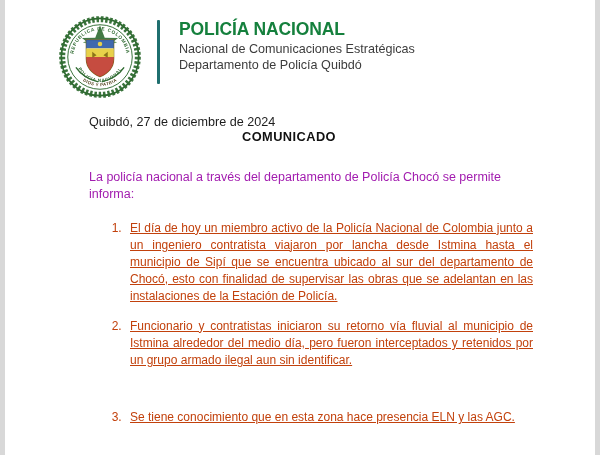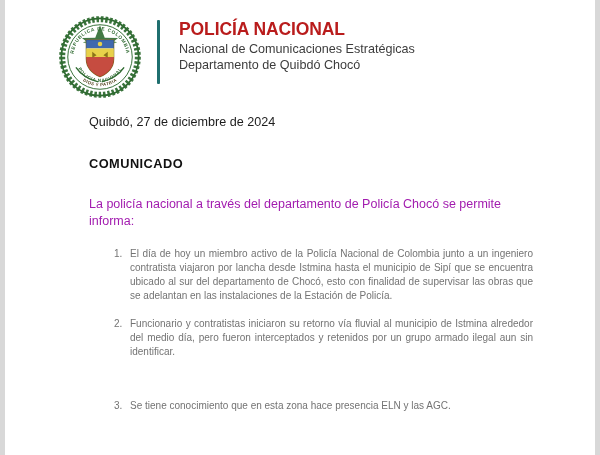--- a/index.html
+++ b/index.html
@@ -66,21 +66,21 @@
     letter-spacing: 0.35px;
     line-height: 1.22;
     color: #3a3a3a;
     white-space: nowrap;
   }
   .police {
     font-size: 17.5px;
     font-weight: bold;
     letter-spacing: -0.1px;
     line-height: 1.18;
-    color: #b91c1c;
+    color: #15803d;
     margin-top: 1px;
     white-space: nowrap;
   }
   .office, .dept {
     font-size: 12.6px;
     line-height: 1.27;
     color: #3c3c3c;
     white-space: nowrap;
   }
   .office { margin-top: 2px; }
@@ -89,41 +89,41 @@
   .doc-body {
     padding: 0 62px 0 84px;
     color: #1d1d1d;
   }
   .date-line {
     margin-top: 15px;
     font-size: 12.6px;
     color: #1d1d1d;
   }
   .title {
-    margin-top: 27px;
-    text-align: left;
+    text-align: center;
     font-size: 12.8px;
     font-weight: bold;
     letter-spacing: 0.45px;
     color: #111111;
     padding-right: 44px;
   }
   .lead {
     margin-top: 25px;
     font-size: 12.5px;
     color: #a21caf;
     line-height: 1.35;
   }
 
   ol.items {
     margin: 17px 0 0 0;
     padding-left: 36px;
-    font-size: 10px;
+    font-size: 12px;
     line-height: 1.42;
-    color: #737373;
+    color: #c2410c;
+    text-decoration: underline;
   }
   ol.items li {
     text-align: justify;
     margin-bottom: 13px;
     padding-left: 5px;
   }
   ol.items li:last-child { margin-bottom: 0; margin-top: 40px; }
 </style>
 </head>
 <body>
@@ -172,21 +172,21 @@
           <path d="M59 44 l-5 4 l5 3 z" fill="#8a7418"></path>
         </g>
       </svg>
     </div>
 
     <div class="divider"></div>
 
     <div class="ministry-block">
       <div class="police">POLICÍA NACIONAL</div>
       <div class="office">Nacional de Comunicaciones Estratégicas</div>
-      <div class="dept">Departamento de Quibdó Chocó</div>
+      <div class="dept">Departamento de Policía Quibdó</div>
     </div>
   </div>
 
   <div class="doc-body">
 
     <div class="date-line">Quibdó, 27 de diciembre de 2024</div>
 
     <div class="title">COMUNICADO</div>
 
     <div class="lead">La policía nacional a través del departamento de Policía Chocó se permite informa:</div>

